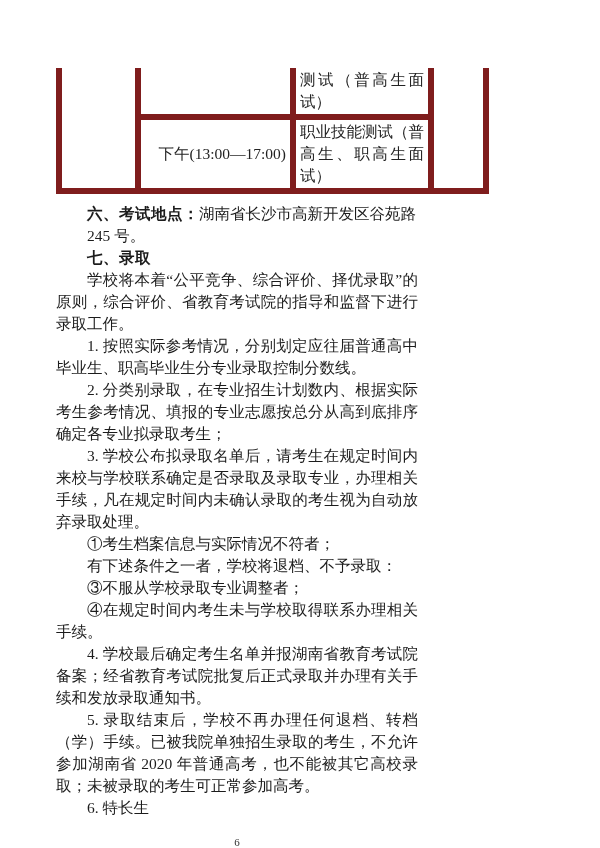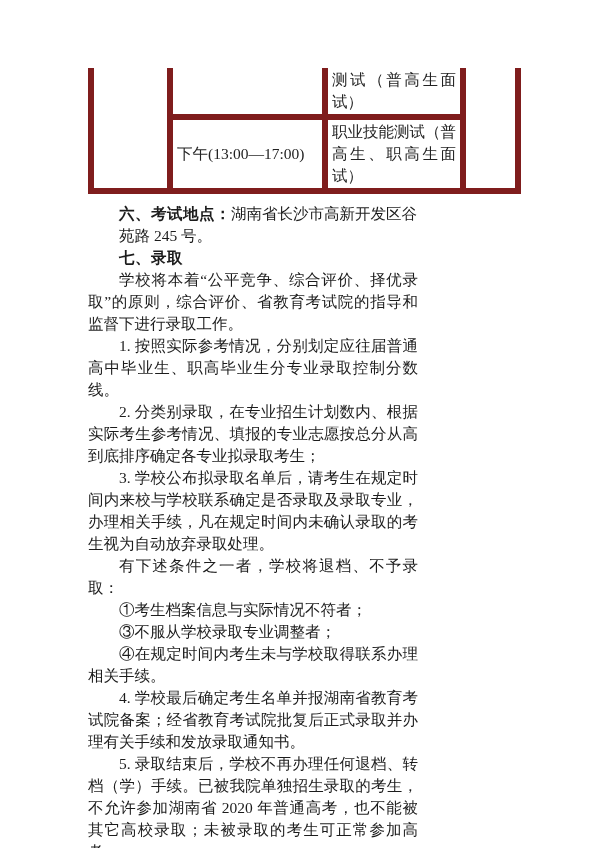--- a/index.html
+++ b/index.html
@@ -11,41 +11,41 @@
     width: 600px;
     height: 848px;
     overflow: hidden;
     font-family: "Liberation Serif", "DejaVu Serif", serif;
     color: #1c1c1c;
   }
   .page {
     box-sizing: border-box;
     width: 503px;
     height: 848px;
-    padding: 68px 85px 0 88px;
+    padding: 68px 85px 0 56px;
     position: relative;
   }
   
   table.exam-table {
     border-collapse: collapse;
     table-layout: fixed;
     width: 427px;
     font-size: 15.5px;
     line-height: 22px;
     color: #222;
   }
   table.exam-table td {
     border: 6px solid #7f1d1d;
     padding: 1px 4px;
     vertical-align: middle;
     overflow: hidden;
   }
   table.exam-table tr.row1 td { border-top: none; height: 44px; }
   table.exam-table tr.row2 td { height: 64px; }
-  td.cell-time { text-align: left; padding: 1px 2px; }
+  td.cell-time { text-align: right; padding: 1px 2px; }
   td.cell-subject { text-align: justify; }
   
   .note {
     margin: 5px 0 0 0;
     padding-left: 31px;
     font-size: 11.5px;
     line-height: 15px;
     color: #262626;
   }
   
@@ -108,22 +108,22 @@
 
   <p class="sec"><span class="sec-label">六、考试地点：</span><span>湖南省长沙市高新开发区谷苑路 245 号。</span></p>
 
   <p class="sec"><span class="sec-label">七、录取</span></p>
 
   <div class="body-text">
     <p>学校将本着“公平竞争、综合评价、择优录取”的原则，综合评价、省教育考试院的指导和监督下进行录取工作。</p>
     <p>1. 按照实际参考情况，分别划定应往届普通高中毕业生、职高毕业生分专业录取控制分数线。</p>
     <p>2. 分类别录取，在专业招生计划数内、根据实际考生参考情况、填报的专业志愿按总分从高到底排序确定各专业拟录取考生；</p>
     <p>3. 学校公布拟录取名单后，请考生在规定时间内来校与学校联系确定是否录取及录取专业，办理相关手续，凡在规定时间内未确认录取的考生视为自动放弃录取处理。</p>
+    <p>①考生档案信息与实际情况不符者；</p>
     <p>有下述条件之一者，学校将退档、不予录取：</p>
-    <p>①考生档案信息与实际情况不符者；</p>
     <p>③不服从学校录取专业调整者；</p>
     <p>④在规定时间内考生未与学校取得联系办理相关手续。</p>
     <p>4. 学校最后确定考生名单并报湖南省教育考试院备案；经省教育考试院批复后正式录取并办理有关手续和发放录取通知书。</p>
     <p>5. 录取结束后，学校不再办理任何退档、转档（学）手续。已被我院单独招生录取的考生，不允许参加湖南省 2020 年普通高考，也不能被其它高校录取；未被录取的考生可正常参加高考。</p>
     <p>6. 特长生</p>
   </div>
 
   <div class="page-num">6</div>
 
 </div>

